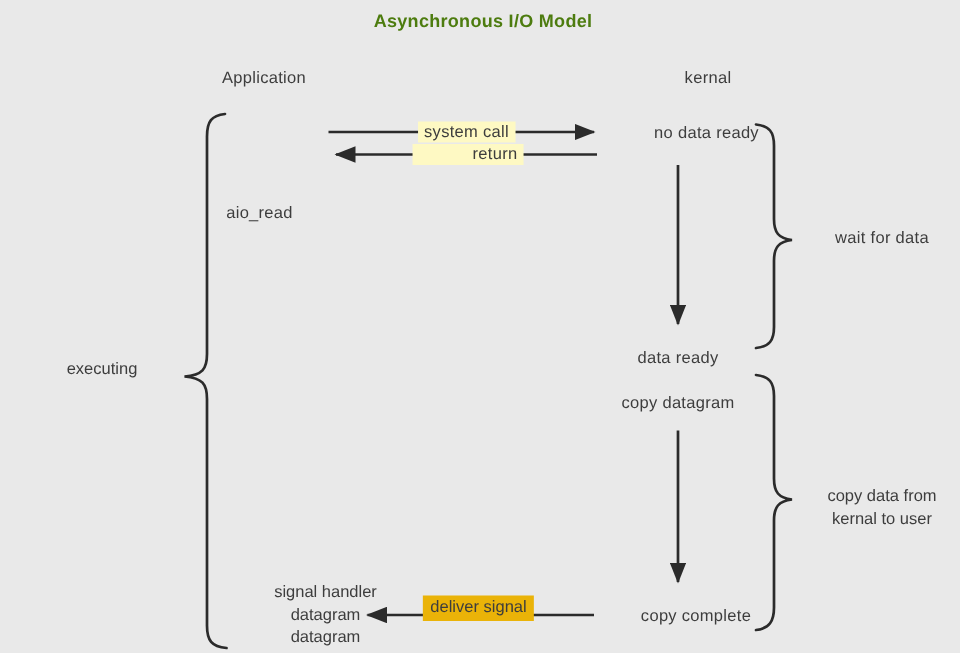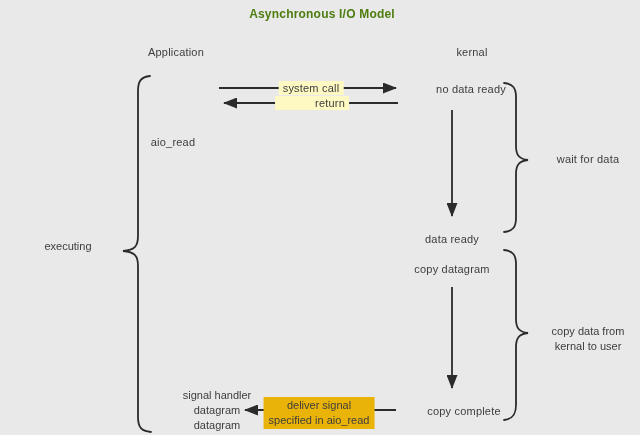--- a/index.html
+++ b/index.html
@@ -117,21 +117,20 @@
   <div class="lbl" style="left:471px; top:89px;">no data ready</div>
   <div class="lbl" style="left:452px; top:239px;">data ready</div>
   <div class="lbl" style="left:452px; top:269px;">copy datagram</div>
   <div class="lbl" style="left:464px; top:411px;">copy complete</div>
 
   <div class="lbl white" style="left:311px; top:88px;">system call</div>
   <div class="lbl white" style="left:312px; top:103px;padding-left:40px;">return</div>
 
   <div class="white-block" style="left:319px; top:397px;">
     <div>deliver signal</div>
-    <div>specified in aio_read</div>
   </div>
 
   <div class="lbl" style="left:588px; top:159px;">wait for data</div>
 
   <div class="block" style="left:588px; top:324px;">
     <div>copy data from</div>
     <div>kernal to user</div>
   </div>
 
   <div class="block" style="left:68px; top:239px;">

